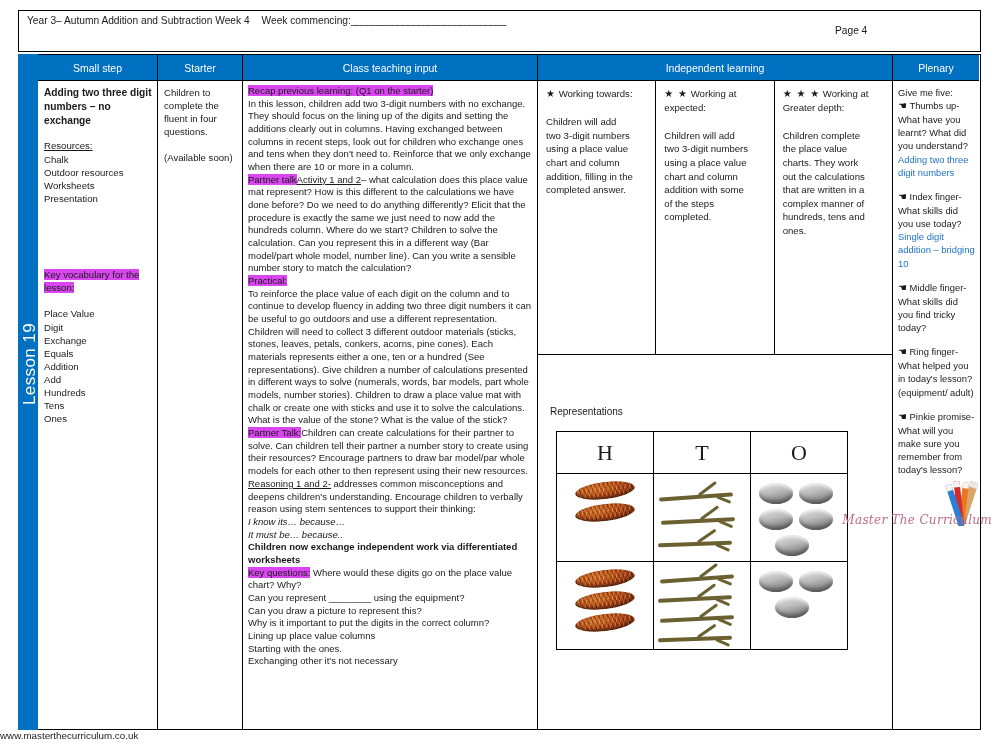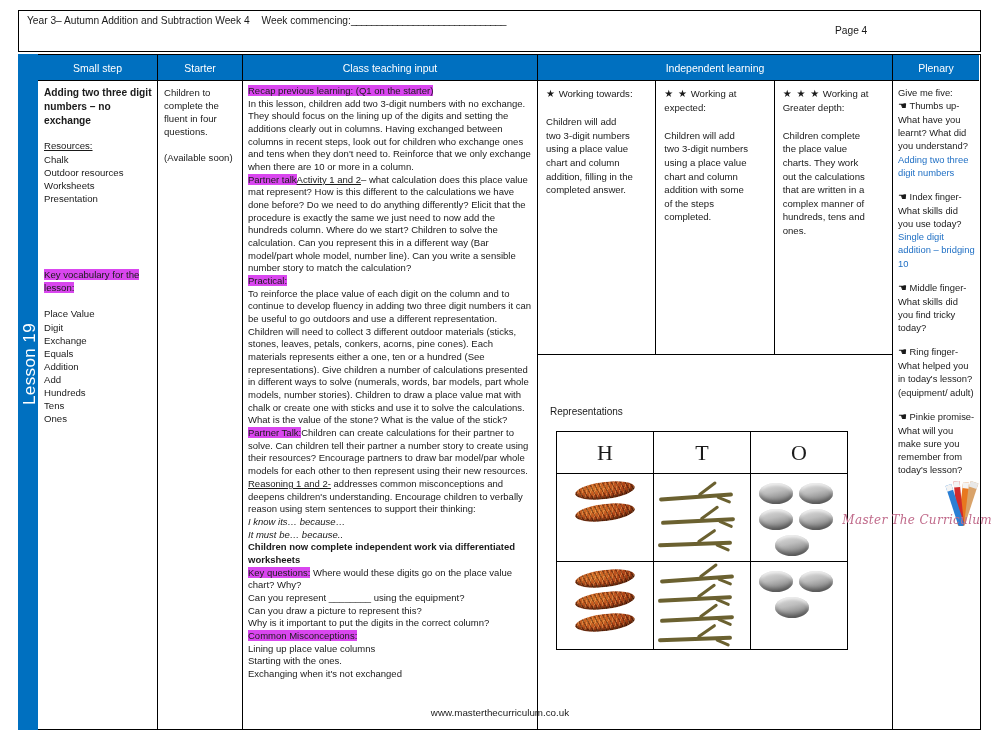--- a/index.html
+++ b/index.html
@@ -215,23 +215,22 @@
 
   
   .col-plenary .body { padding: 5px 4px 0 5px; font-size: 9.4px; line-height: 1.4; }
   .pl-item { margin-bottom: 11px; }
   .pl-ans { color: #1F6FC4; }
   .hand { font-size: 10px; }
 
   
   .footer-url {
     position: absolute;
-    left: 0; top: 707px;
+    left: 0; top: 730px;
     width: 1000px;
-    text-align: center;
     font-size: 9.8px;
     color: #1a1a1a;
   }
   .logo {
     position: absolute;
     right: 6px; bottom: 2px;
     width: 66px; height: 48px;
   }
   .logo-script {
     position: absolute;
@@ -312,31 +311,30 @@
         <div class="tblock"><span class="hl">Practical:</span></div>
         <div class="tblock">To reinforce the place value of each digit on the column and to continue to develop fluency in adding two three digit numbers it can be useful to go outdoors and use a different representation. Children will need to collect 3 different outdoor materials (sticks, stones, leaves, petals, conkers, acorns, pine cones).  Each materials represents either a one, ten or a hundred (See representations). Give children a number of calculations presented in different ways to solve (numerals, words, bar models, part whole models, number stories). Children to draw a place value mat with chalk or create one with sticks and use it to solve the calculations.  What is the value of the stone?  What is the value of the stick?</div>
         <div class="tblock">
           <span class="hl">Partner Talk:</span><span>Children can create calculations for their partner to solve.  Can children tell their partner a number story to create using their resources?  Encourage partners  to draw bar model/par whole models  for each other to then represent using their new resources.</span>
         </div>
         <div class="tblock">
           <span class="ul">Reasoning 1 and 2-</span><span> addresses common misconceptions and deepens children's understanding.  Encourage children to verbally reason using stem sentences to support their thinking:</span>
         </div>
         <div class="tblock ital">I know its… because…</div>
         <div class="tblock ital">It must be… because..</div>
-        <div class="tblock bold">Children now complete independent work via differentiated worksheets</div>
+        <div class="tblock bold">Children now exchange independent work via differentiated worksheets</div>
         <div class="tblock">
           <span class="hl">Key questions:</span><span> Where would these digits go on the place value chart? Why?</span>
         </div>
         <div class="tblock">Can you represent ________ using the equipment?</div>
         <div class="tblock">Can you draw a picture to represent this?</div>
         <div class="tblock">Why is it important to put the digits in the correct column?</div>
-        <div class="tblock"><span class="hl">Common Misconceptions:</span></div>
         <div class="tblock">Lining up place value columns</div>
         <div class="tblock">Starting with the ones.</div>
-        <div class="tblock">Exchanging when it's not exchanged</div>
+        <div class="tblock">Exchanging other it's not necessary</div>
       </div>
     </div>
 
     <div class="col col-indep">
       <div class="hdr">Independent learning</div>
 
 
       <div class="indep-cols">
         <div class="indep-col">
           <div class="indep-head">

